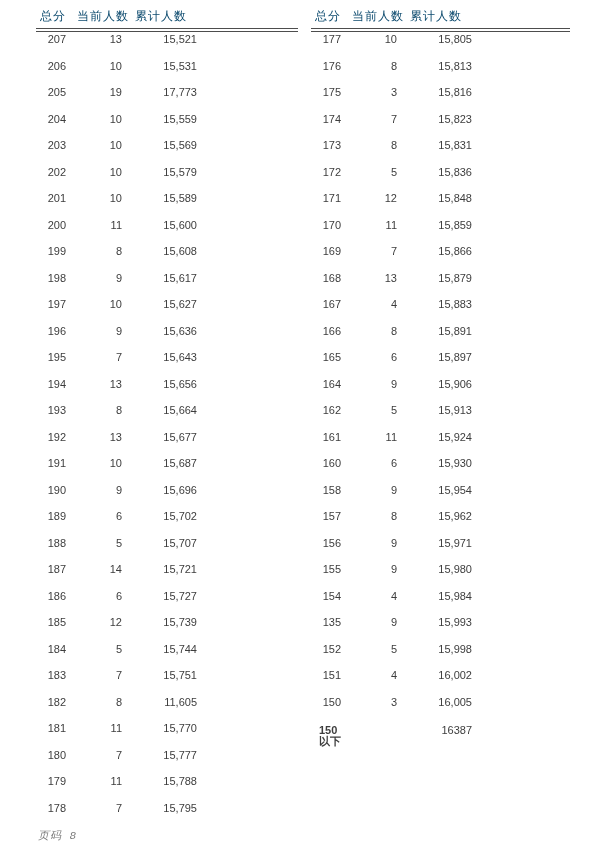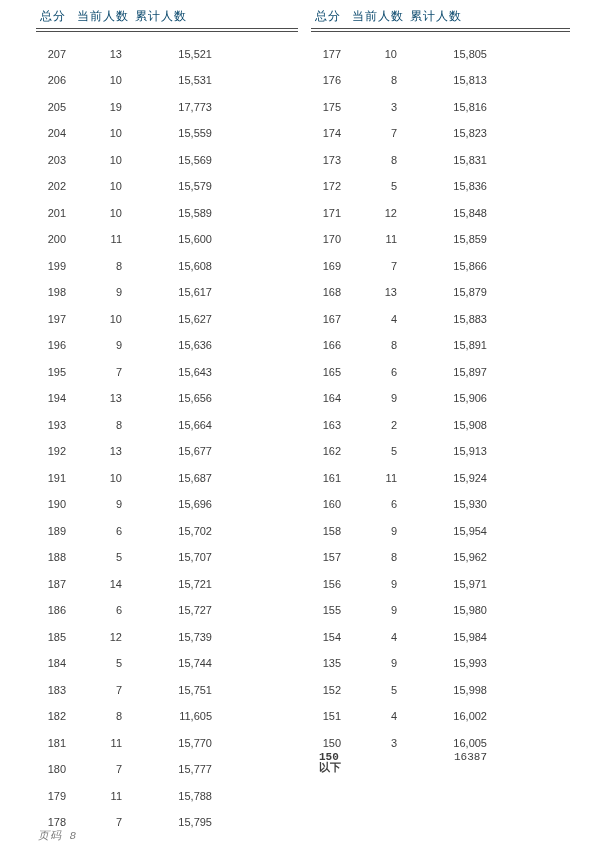--- a/index.html
+++ b/index.html
@@ -41,34 +41,33 @@
   .rule {
     height: 2px;
     border-top: 1px solid #4d4d4d;
     border-bottom: 1px solid #4d4d4d;
   }
 
   .tbody { padding-top: 1px; }
   .trow {
     height: 26.5px;
     display: flex;
-    align-items: flex-end;
+    align-items: flex-start;
     font-size: 11px;
   }
   .cell { display: block; text-align: right; white-space: nowrap; }
   .c1 { width: 30px; }
   .c2 { width: 56px; }
-  .c3 { width: 75px; padding-left: 15px; }
+  .c3 { width: 75px; }
 
   .trow.special {
     height: auto;
     align-items: flex-start;
     margin-top: 3px;
     line-height: 11px;
-    font-family: Liberation Mono, monospace;
   }
   .trow.special .c1 {
     width: 22px;
     padding-left: 8px;
     text-align: left;
     font-weight: bold;
     word-break: break-all;
     white-space: normal;
   }
 
@@ -321,25 +320,20 @@
           <span class="cell c1">165</span>
           <span class="cell c2">6</span>
           <span class="cell c3">15,897</span>
         </div>
         <div class="trow">
           <span class="cell c1">164</span>
           <span class="cell c2">9</span>
           <span class="cell c3">15,906</span>
         </div>
         <div class="trow">
-          <span class="cell c1">163</span>
-          <span class="cell c2">2</span>
-          <span class="cell c3">15,908</span>
-        </div>
-        <div class="trow">
           <span class="cell c1">162</span>
           <span class="cell c2">5</span>
           <span class="cell c3">15,913</span>
         </div>
         <div class="trow">
           <span class="cell c1">161</span>
           <span class="cell c2">11</span>
           <span class="cell c3">15,924</span>
         </div>
         <div class="trow">

